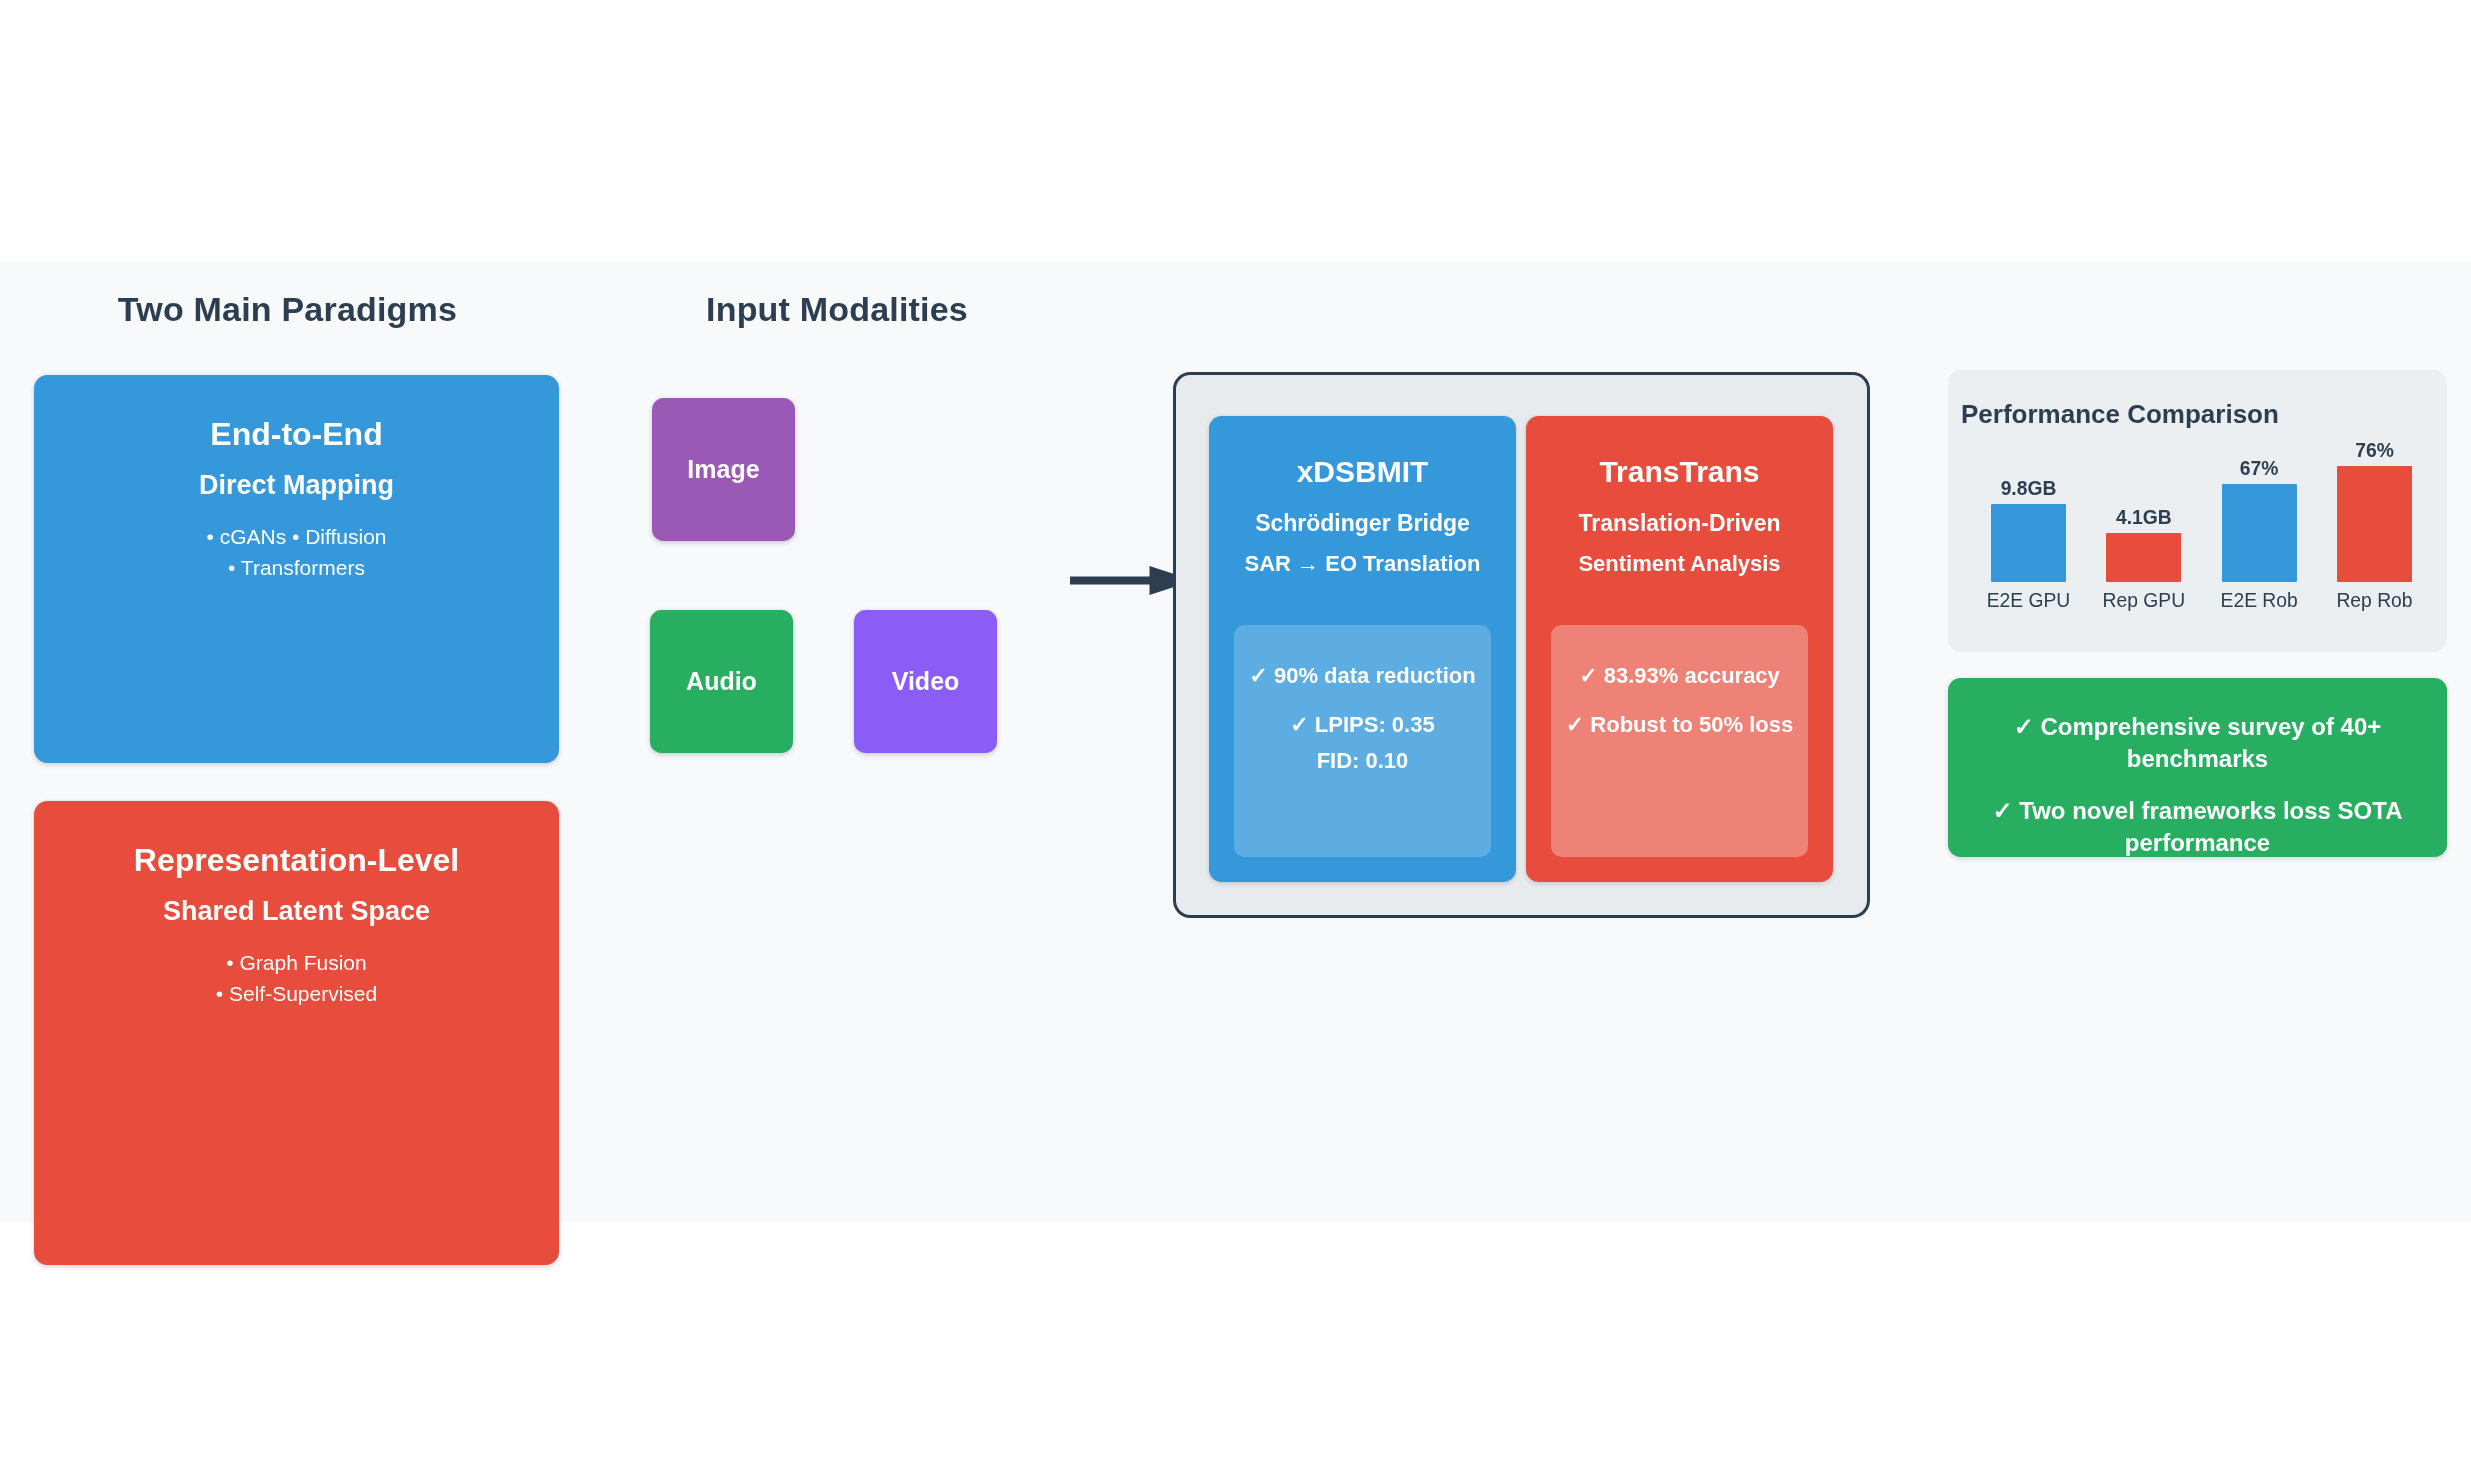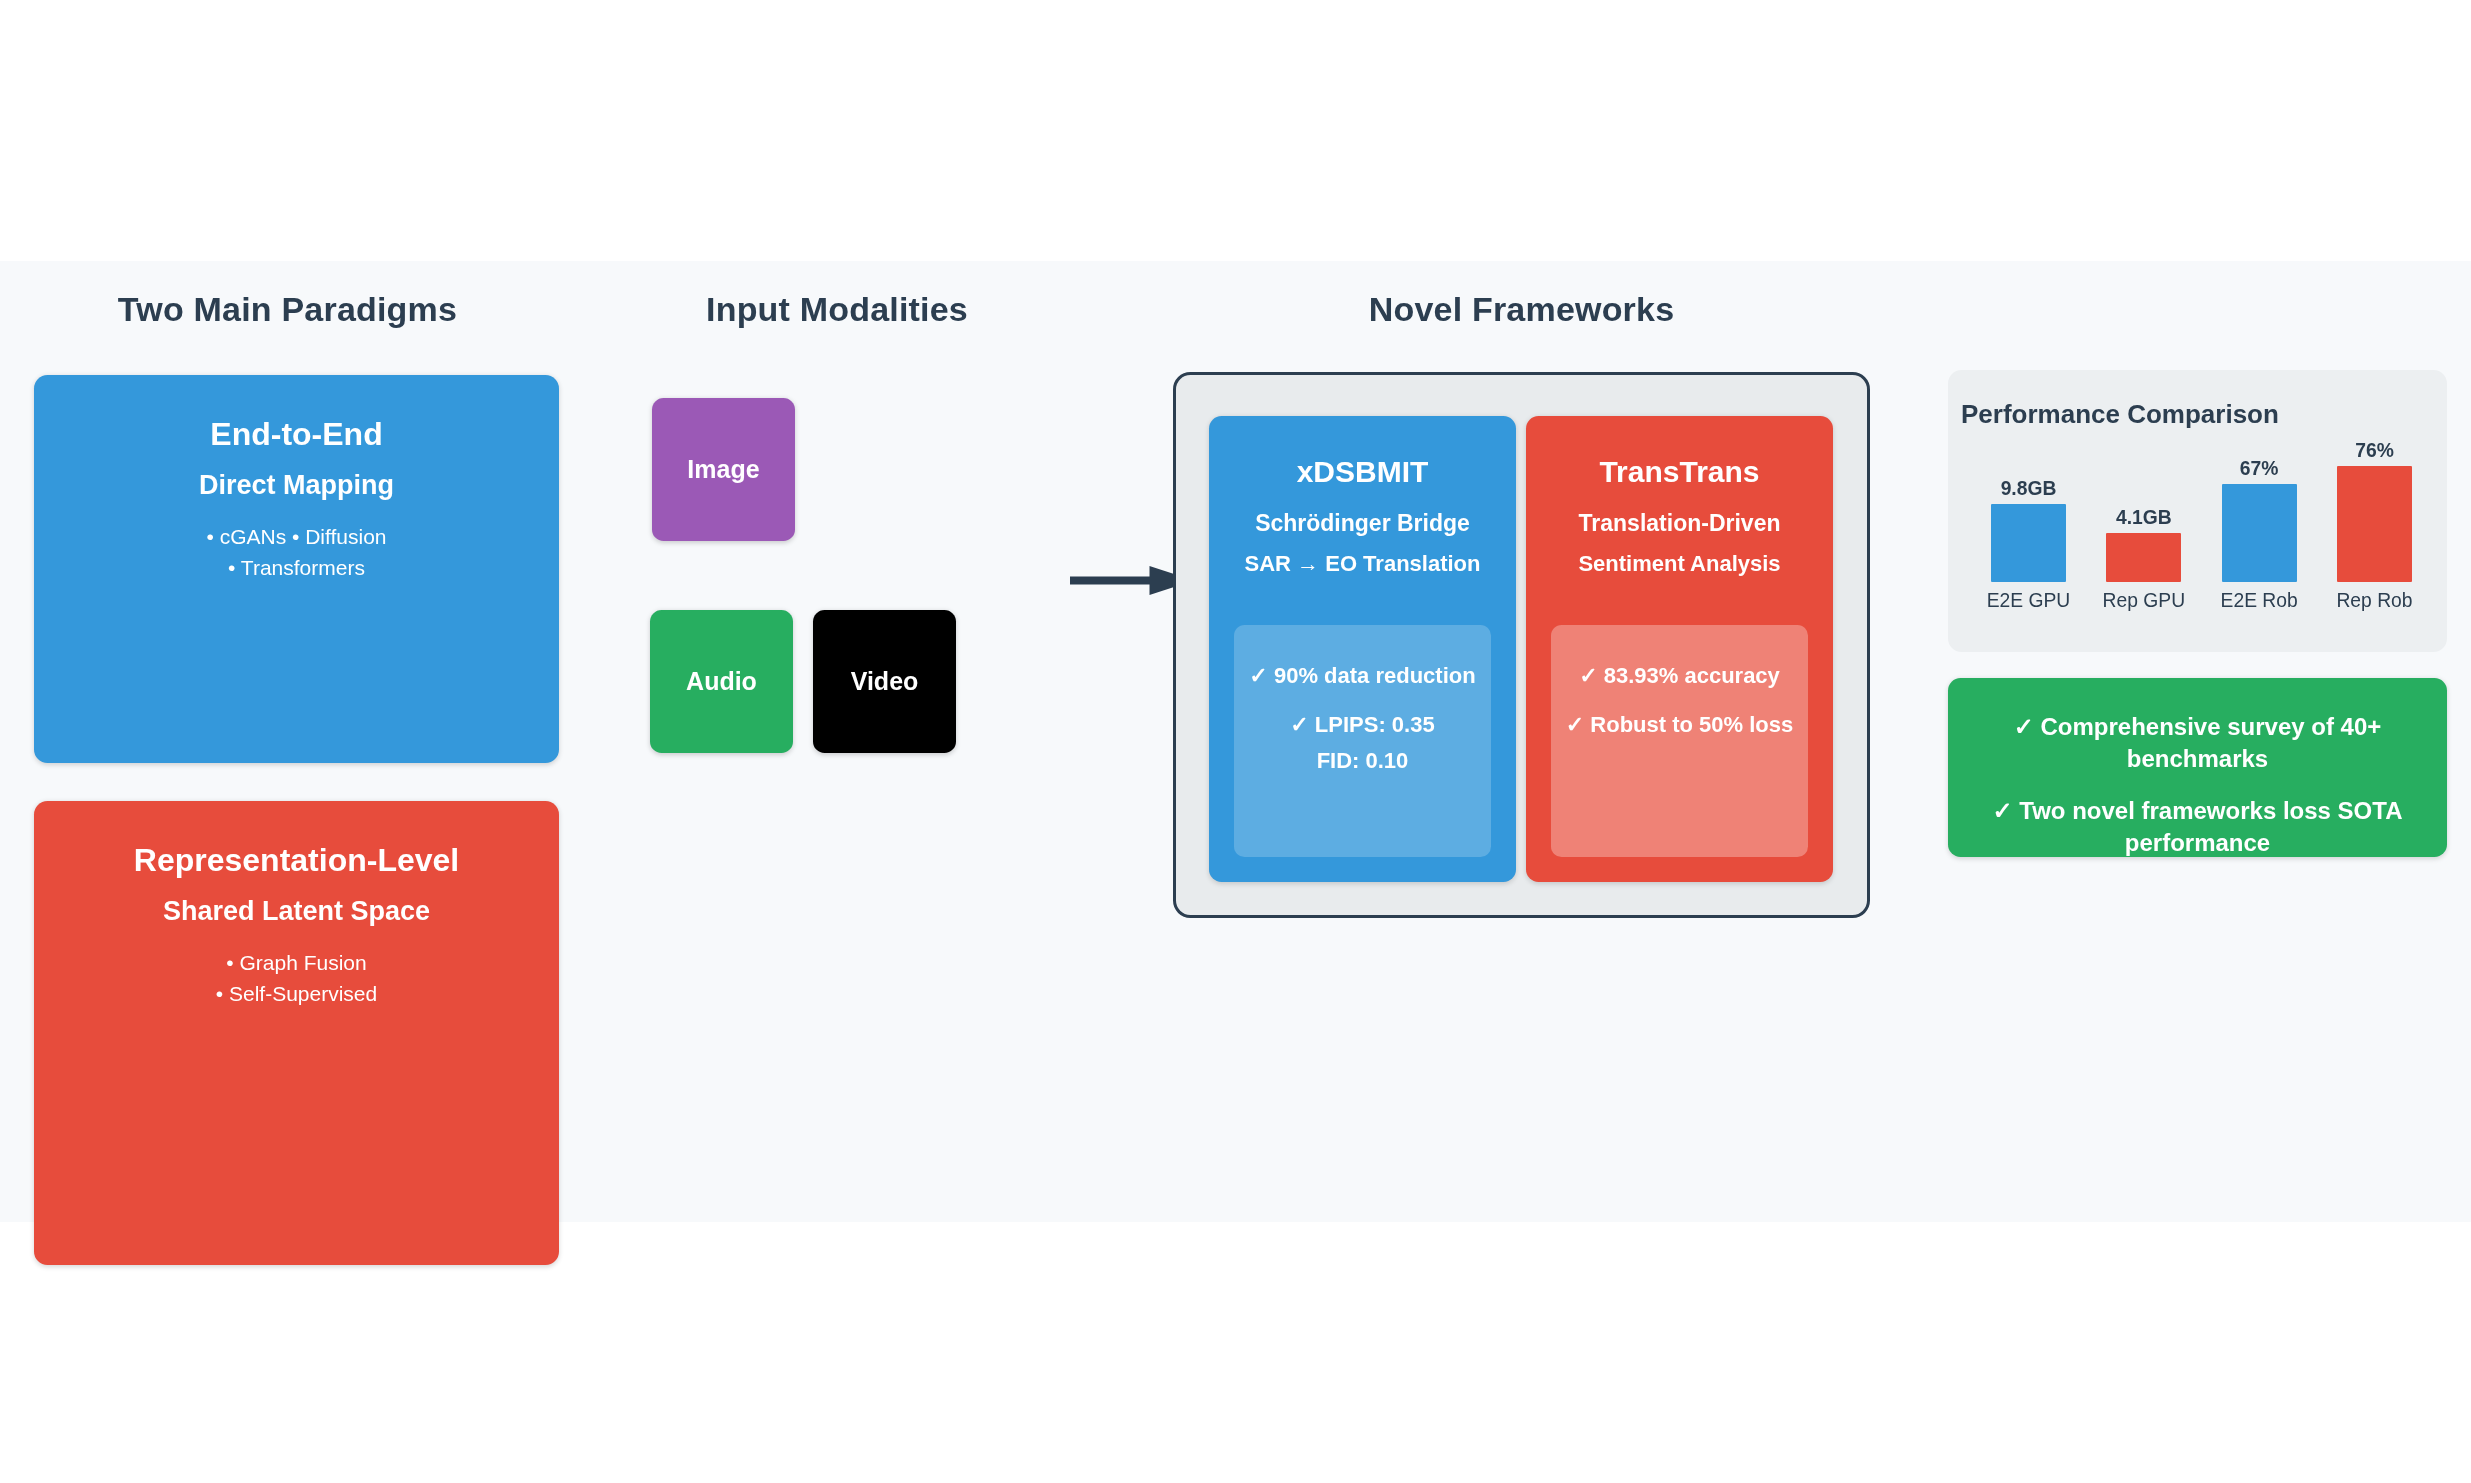--- a/index.html
+++ b/index.html
@@ -85,32 +85,31 @@
   </div>
 
   <div class="col-title" style="left:637px;top:290px;width:400px;">Input Modalities</div>
 
   <div class="mod-card" style="left:652px;top:398px;background:#9b59b6;">
     <span>Image</span>
   </div>
   <div class="mod-card" style="left:650px;top:610px;background:#27ae60;">
     <span>Audio</span>
   </div>
-  <div class="mod-card" style="left:813px;top:610px;background:#000000;">
+  <div class="mod-card" style="left:854px;top:610px;background:#8b5cf6;">
     <span>Video</span>
   </div>
 
   <div class="arrow-wrap">
     <svg width="126" height="33" viewBox="0 0 130 34">
       <line x1="0" y1="17" x2="92" y2="17" stroke="#2c3e50" stroke-width="8"></line>
       <polygon points="82,2 128,17 82,32" fill="#2c3e50"></polygon>
     </svg>
   </div>
 
-  <div class="col-title" style="left:1173px;top:290px;width:697px;">Novel Frameworks</div>
 
   <div class="fw-container">
 
     <div class="fw-card" style="left:33px;background:#3498db;">
       <div class="fw-title">xDSBMIT</div>
       <div class="fw-l1">Schrödinger Bridge</div>
       <div class="fw-l2">SAR → EO Translation</div>
       <div class="fw-metrics" style="background:#5dade2;">
         <div class="fw-metric">✓ 90% data reduction</div>
         <div class="fw-metric" style="margin-bottom:11.6px;">✓ LPIPS: 0.35</div>

